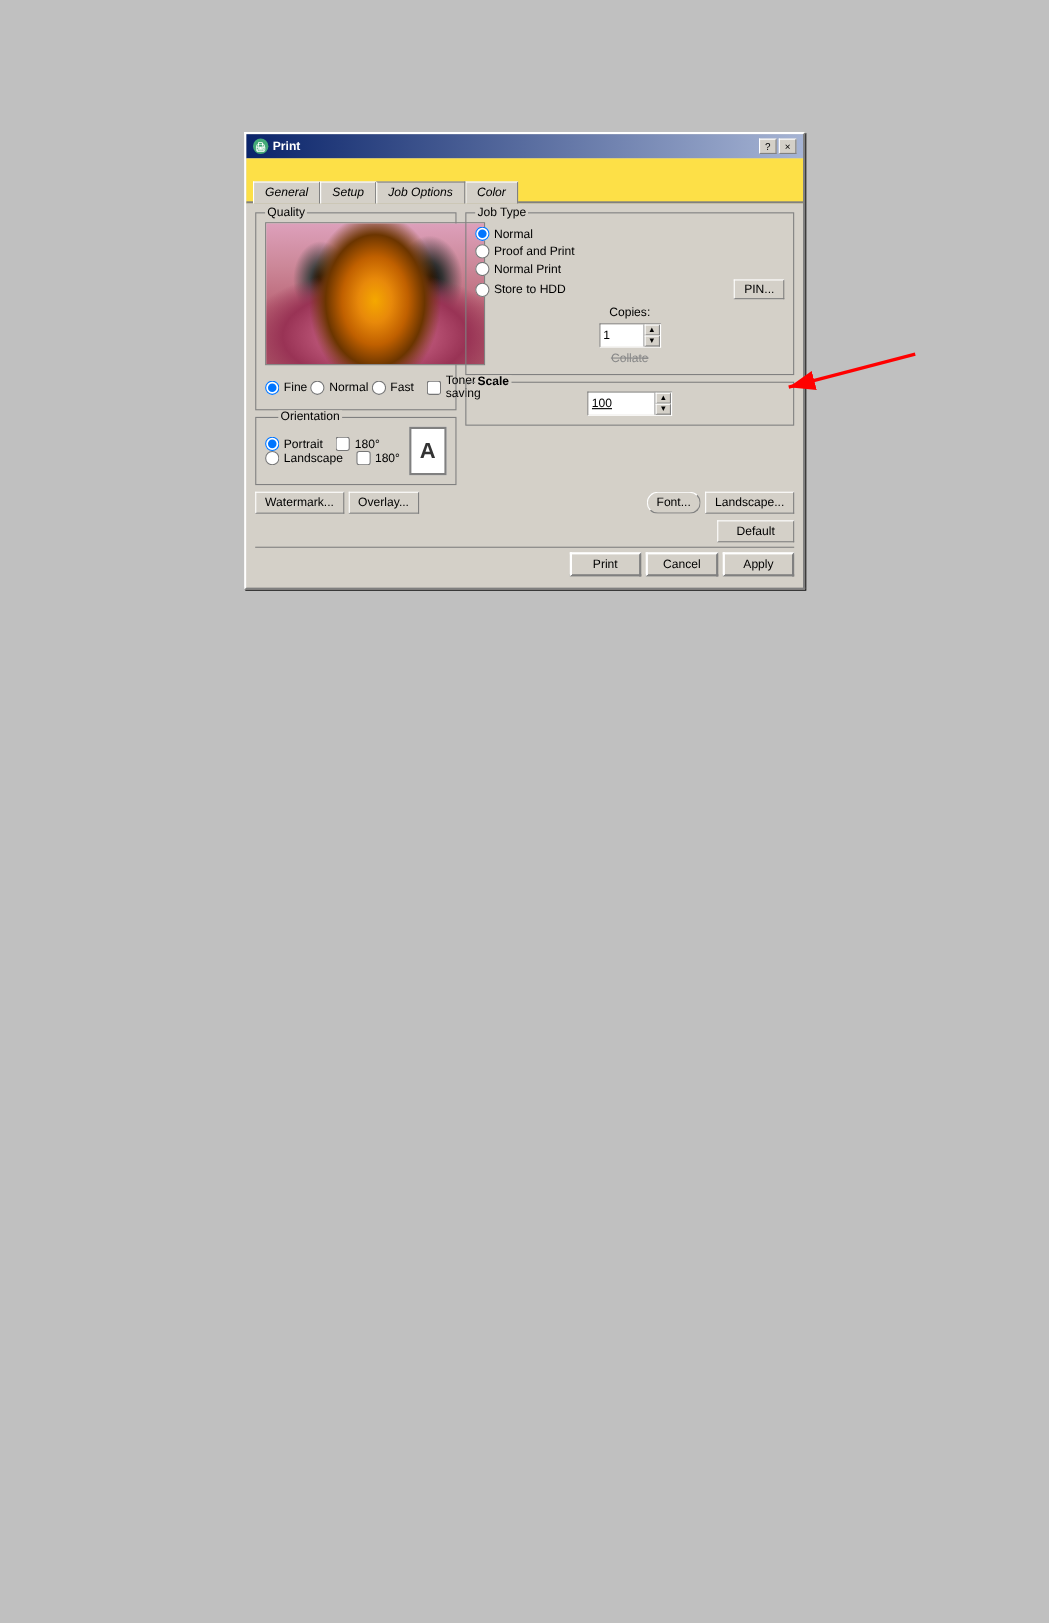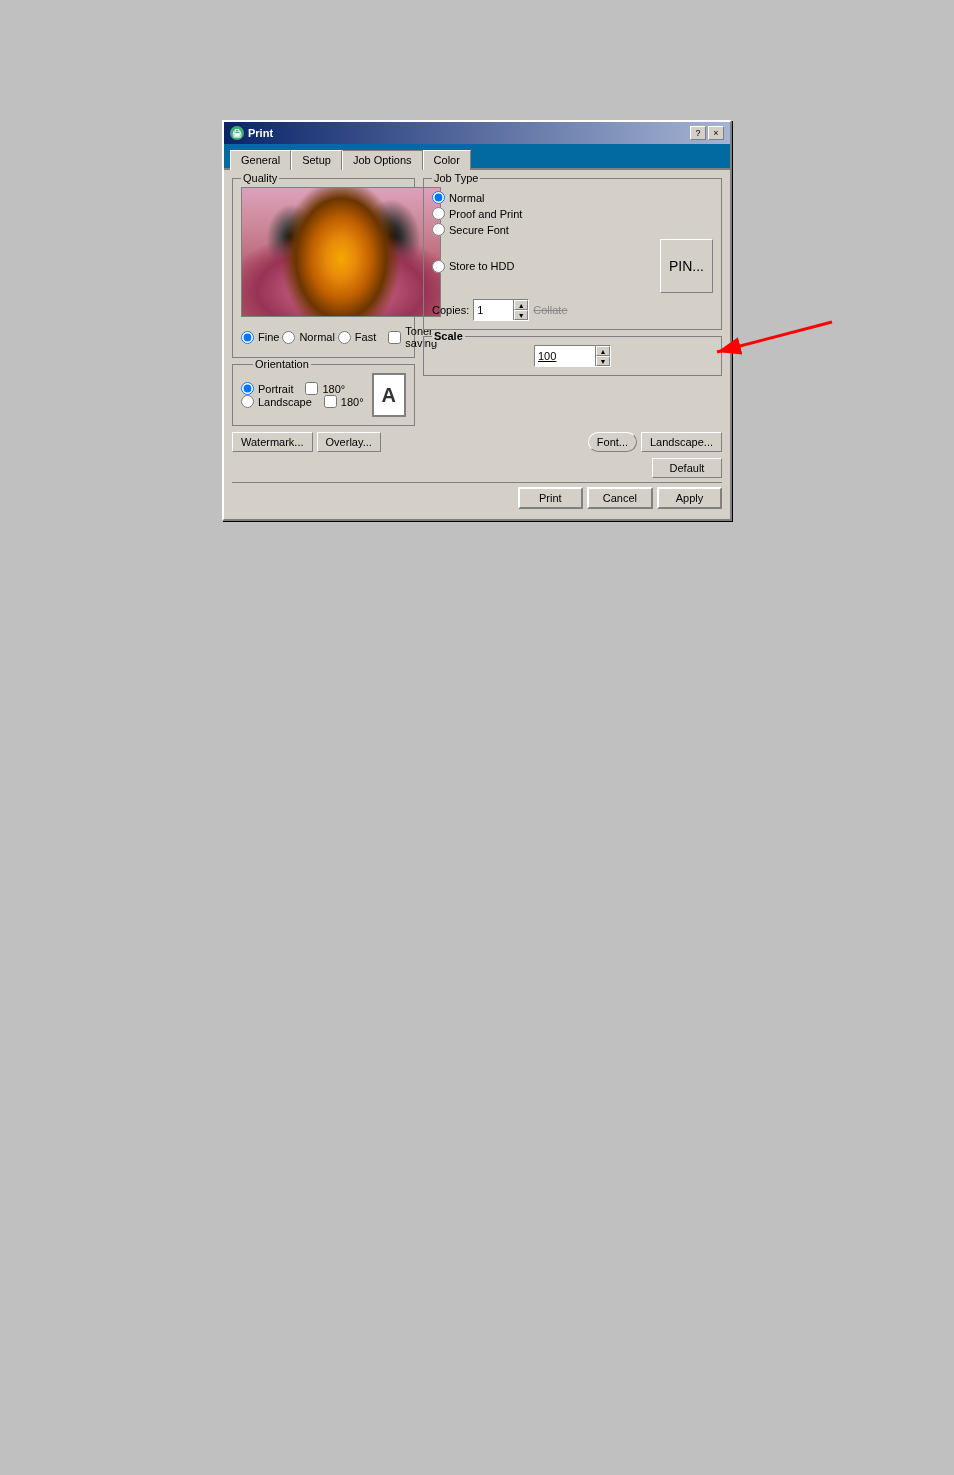--- a/index.html
+++ b/index.html
@@ -67,23 +67,24 @@
       display: flex;
       align-items: center;
       justify-content: center;
       font-size: 9px;
       cursor: pointer;
       color: #000;
     }
 
     .tab-bar {
       display: flex;
-      padding: 4px 6px 0 6px;
-      background: #0369a1;
+      padding: 19px 6px 0 6px;
+      background: #fde047;
       border-bottom: 2px solid #808080;
+      font-style: italic;
     }
 
     .tab {
       padding: 3px 10px;
       border: 1px solid;
       border-bottom: none;
       border-color: #ffffff #808080 transparent #ffffff;
       background: #d4d0c8;
       cursor: pointer;
       font-size: 11px;
@@ -236,20 +237,21 @@
       background: #d4d0c8;
       padding: 0 2px;
       font-size: 11px;
     }
 
     .copies-row {
       display: flex;
       align-items: center;
       gap: 4px;
       margin-top: 6px;
+      flex-direction: column;
     }
 
     .spin-control {
       display: flex;
       border: 1px solid #808080;
       border-color: #808080 #ffffff #ffffff #808080;
     }
 
     .spin-input {
       width: 40px;
@@ -281,26 +283,26 @@
       line-height: 1;
     }
 
     .collate-label {
       font-size: 11px;
       text-decoration: line-through;
       color: #888;
     }
 
     .pin-button {
-      padding: 18px 8px;
+      padding: 2px 8px;
       background: #d4d0c8;
       border: 1px solid;
       border-color: #ffffff #808080 #808080 #ffffff;
       cursor: pointer;
-      font-size: 14px;
+      font-size: 11px;
     }
 
     .scale-box {
       border: 1px solid #808080;
       padding: 8px;
       position: relative;
       margin-bottom: 6px;
     }
 
     .scale-label {
@@ -500,21 +502,21 @@
               <div class="radio-row">
                 <input type="radio" name="jobtype" id="jnormal" checked="" style="">
                 <label for="jnormal">Normal</label>
               </div>
               <div class="radio-row">
                 <input type="radio" name="jobtype" id="jproof" style="">
                 <label for="jproof">Proof and Print</label>
               </div>
               <div class="radio-row">
                 <input type="radio" name="jobtype" id="jsecure" style="">
-                <label for="jsecure">Secure Font</label>
+                <label for="jsecure">Normal Print</label>
               </div>
               <div style="display:flex; align-items:center; justify-content:space-between;">
                 <div class="radio-row">
                   <input type="radio" name="jobtype" id="jstore" style="">
                   <label for="jstore">Store to HDD</label>
                 </div>
                 <button class="pin-button">PIN...</button>
               </div>
             </div>
             <div class="copies-row">

